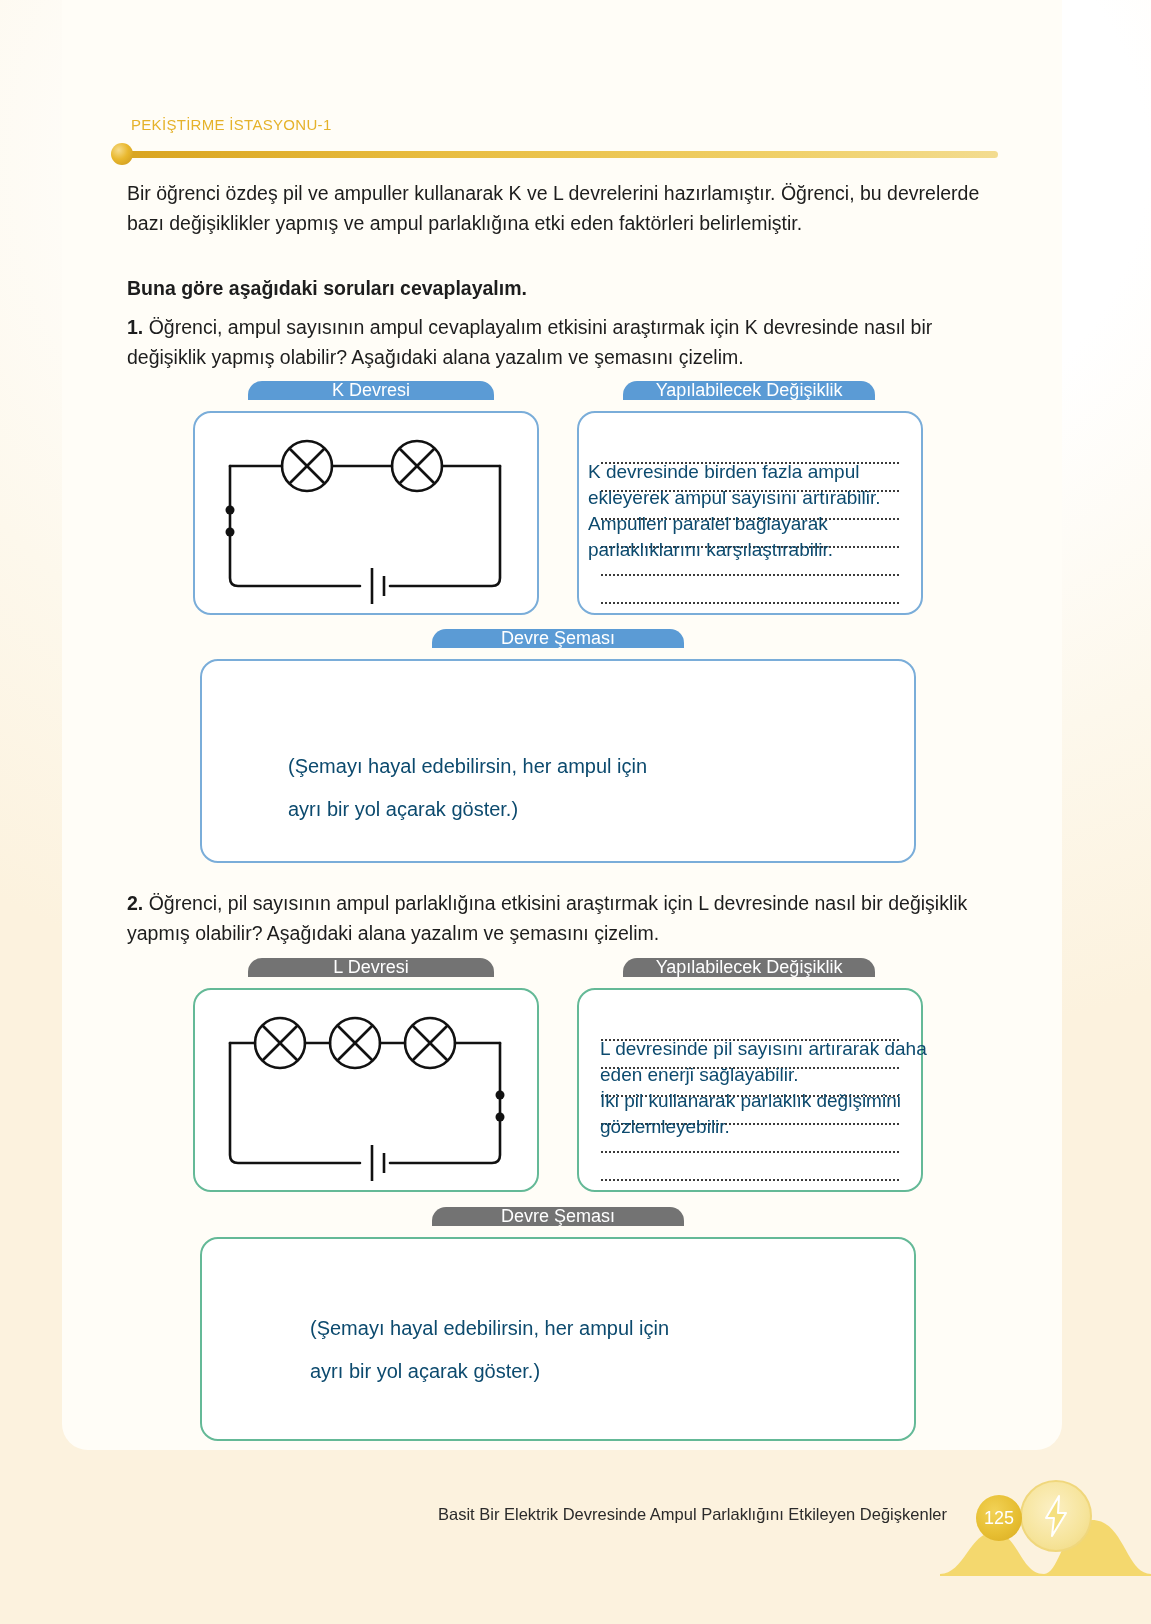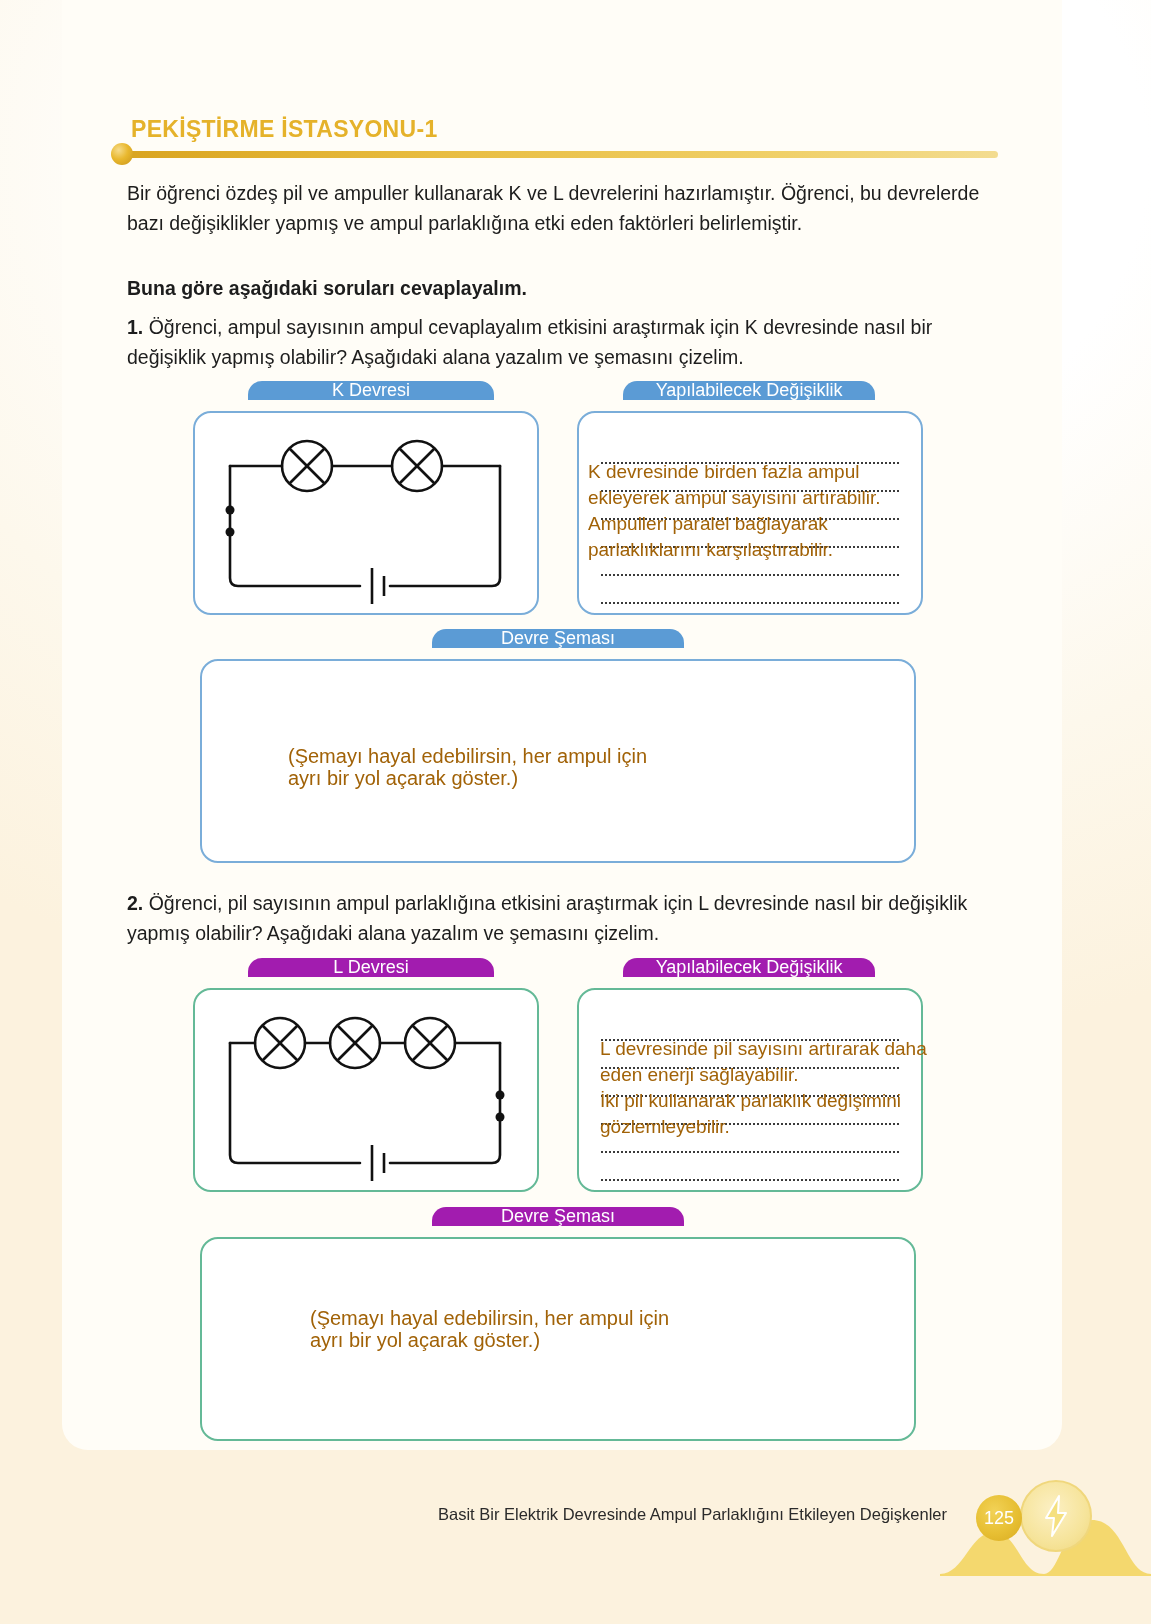--- a/index.html
+++ b/index.html
@@ -33,22 +33,22 @@
     background: #fffdf7;
     border-radius: 0 0 26px 26px;
     z-index: 1;
   }
   .content { position: relative; z-index: 3; }
 
   
   .station-title {
     position: absolute;
     left: 131px; top: 116px;
-    font-size: 23px;
-    font-weight: bold;
+    font-size: 15px;
+    font-weight: normal;
     letter-spacing: 0.3px;
     color: #e5b22a;
   }
   .station-rule {
     position: absolute;
     left: 122px; top: 151px;
     width: 876px; height: 7px;
     border-radius: 4px;
     background: linear-gradient(to right, #d9a41f 0%, #e8bc3f 35%, #f0d068 75%, #f3dc90 100%);
   }
@@ -79,21 +79,21 @@
     height: 19px;
     border-radius: 14px 14px 0 0;
     color: #ffffff;
     font-size: 18px;
     display: flex;
     align-items: center;
     justify-content: center;
     z-index: 5;
   }
   .tab.blue { background: #5b9bd5; }
-  .tab.green { background: #a21caf; text-align: center; }
+  .tab.green { background: #737373; text-align: center; }
 
   .panel {
     position: absolute;
     background: #ffffff;
     border-radius: 18px;
     z-index: 4;
   }
   .panel.blue { border: 2px solid #7aadd9; }
   .panel.green { border: 2px solid #64b997; }
 
@@ -104,29 +104,29 @@
     right: 22px;
   }
   .lines .dline {
     height: 26px;
     border-bottom: 2px dotted #3a3a3a;
   }
 
   
   .answer {
     position: absolute;
-    color: #a16207;
+    color: #0c4a6e;
     font-size: 19px;
     line-height: 26px;
     z-index: 6;
     white-space: pre-line;
   }
   .answer.hint {
     font-size: 20px;
-    line-height: 22px;
+    line-height: 43px;
   }
 
   
   .circuit { position: absolute; z-index: 5; }
 
   
   .footer-text {
     position: absolute;
     left: 438px; top: 1505px;
     font-size: 16.5px;

